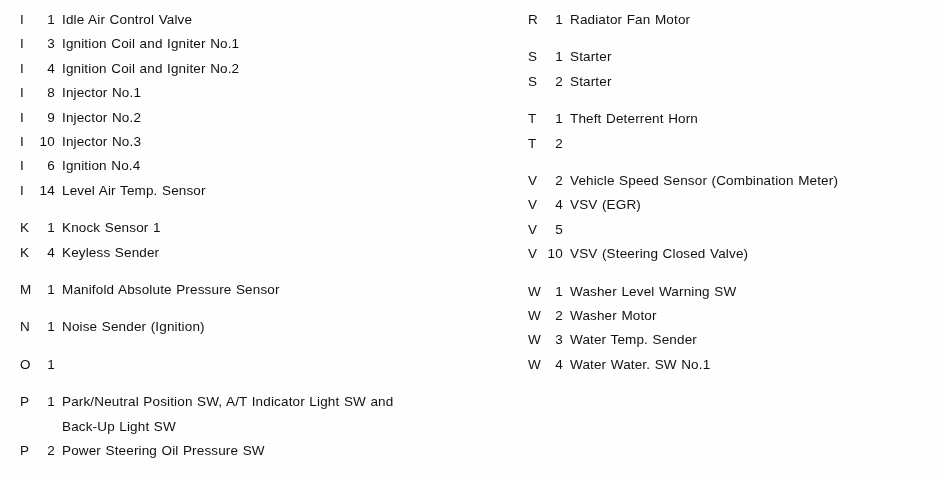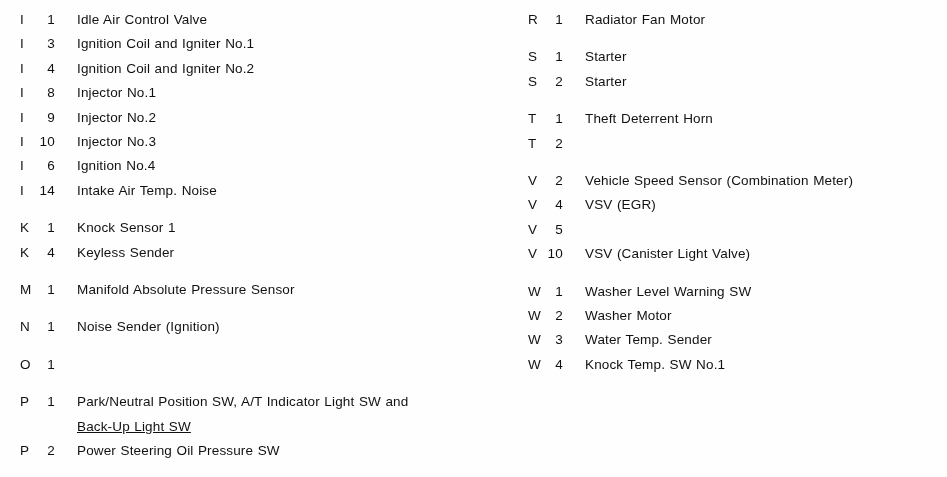--- a/index.html
+++ b/index.html
@@ -53,30 +53,29 @@
   }
 
   .entry-number {
     width: 22px;
     flex: 0 0 22px;
     text-align: right;
     letter-spacing: 0.2px;
   }
 
   .entry-label {
-    margin-left: 22px;
+    margin-left: 7px;
     white-space: normal;
     letter-spacing: 0.15px;
     word-spacing: 0.6px;
   }
 
   
   .entry-label .cont {
     display: block;
-    text-decoration: underline;
   }
 </style>
 </head>
 <body>
 
 <div class="page">
   <div class="column left">
       <div class="group">
         <div class="entry">
           <span class="entry-letter">I</span>
@@ -109,21 +108,21 @@
           <span class="entry-label"><span>Injector No.3</span></span>
         </div>
         <div class="entry">
           <span class="entry-letter">I</span>
           <span class="entry-number">6</span>
           <span class="entry-label"><span>Ignition No.4</span></span>
         </div>
         <div class="entry">
           <span class="entry-letter">I</span>
           <span class="entry-number">14</span>
-          <span class="entry-label"><span>Intake Air Temp. Noise</span></span>
+          <span class="entry-label"><span>Level Air Temp. Sensor</span></span>
         </div>
       </div>
       <div class="group">
         <div class="entry">
           <span class="entry-letter">K</span>
           <span class="entry-number">1</span>
           <span class="entry-label"><span>Knock Sensor 1</span></span>
         </div>
         <div class="entry">
           <span class="entry-letter">K</span>
@@ -206,21 +205,21 @@
           <span class="entry-number">4</span>
           <span class="entry-label"><span>VSV (EGR)</span></span>
         </div>
         <div class="entry">
           <span class="entry-letter">V</span>
           <span class="entry-number">5</span>
         </div>
         <div class="entry">
           <span class="entry-letter">V</span>
           <span class="entry-number">10</span>
-          <span class="entry-label"><span>VSV (Canister Light Valve)</span></span>
+          <span class="entry-label"><span>VSV (Steering Closed Valve)</span></span>
         </div>
       </div>
       <div class="group">
         <div class="entry">
           <span class="entry-letter">W</span>
           <span class="entry-number">1</span>
           <span class="entry-label"><span>Washer Level Warning SW</span></span>
         </div>
         <div class="entry">
           <span class="entry-letter">W</span>
@@ -228,17 +227,17 @@
           <span class="entry-label"><span>Washer Motor</span></span>
         </div>
         <div class="entry">
           <span class="entry-letter">W</span>
           <span class="entry-number">3</span>
           <span class="entry-label"><span>Water Temp. Sender</span></span>
         </div>
         <div class="entry">
           <span class="entry-letter">W</span>
           <span class="entry-number">4</span>
-          <span class="entry-label"><span>Knock Temp. SW No.1</span></span>
+          <span class="entry-label"><span>Water Water. SW No.1</span></span>
         </div>
       </div>
     </div>
 </div>
 
 </body></html>

